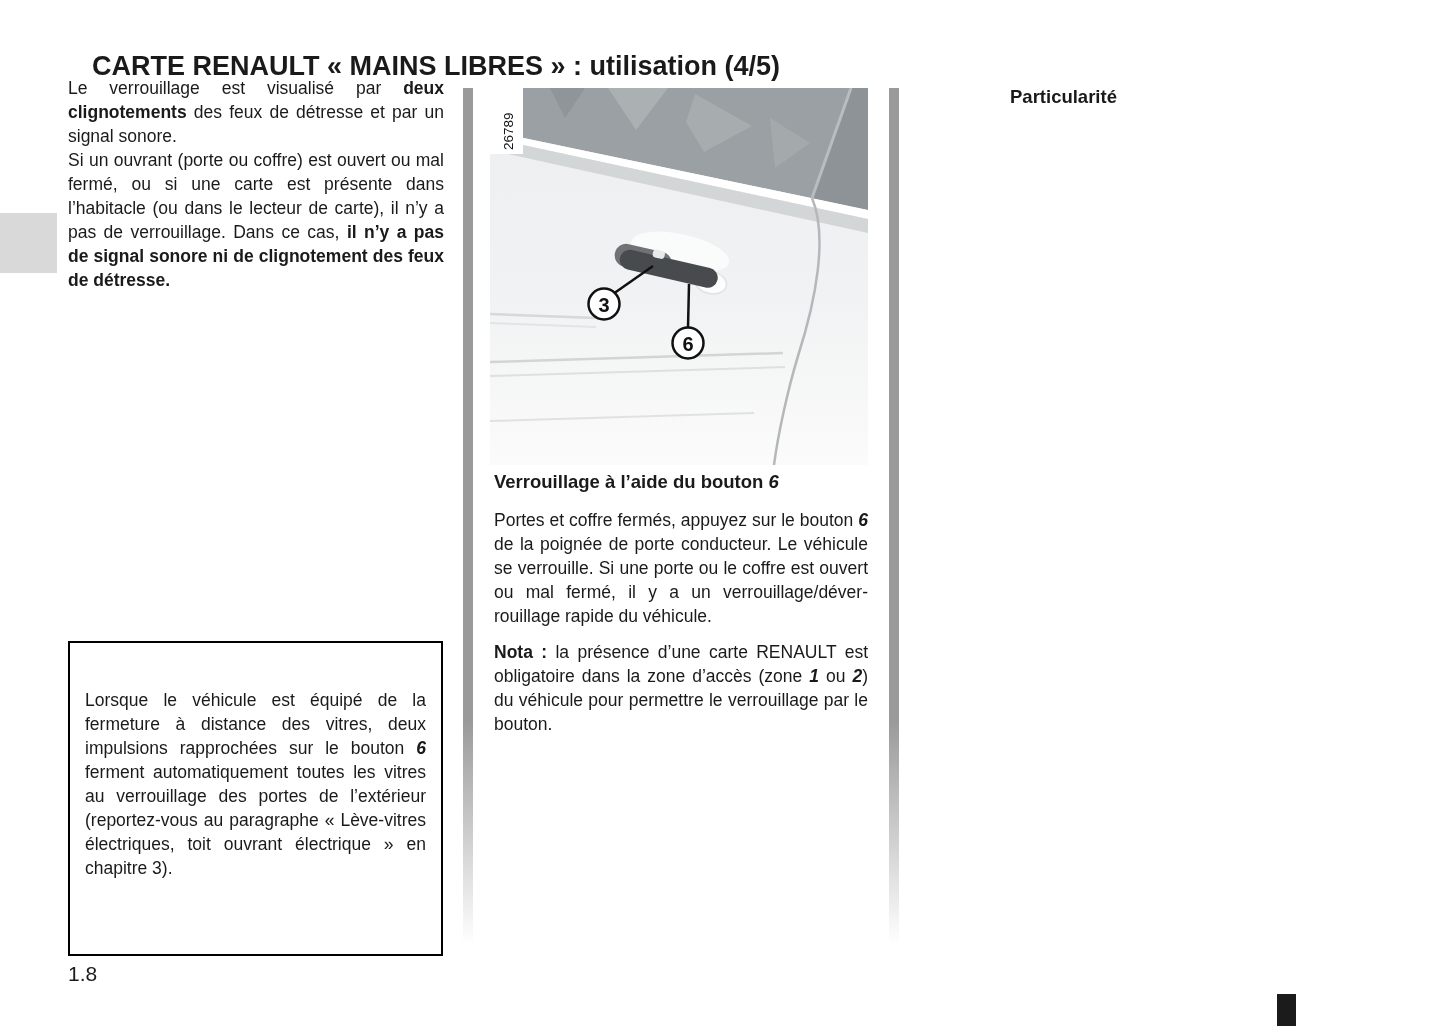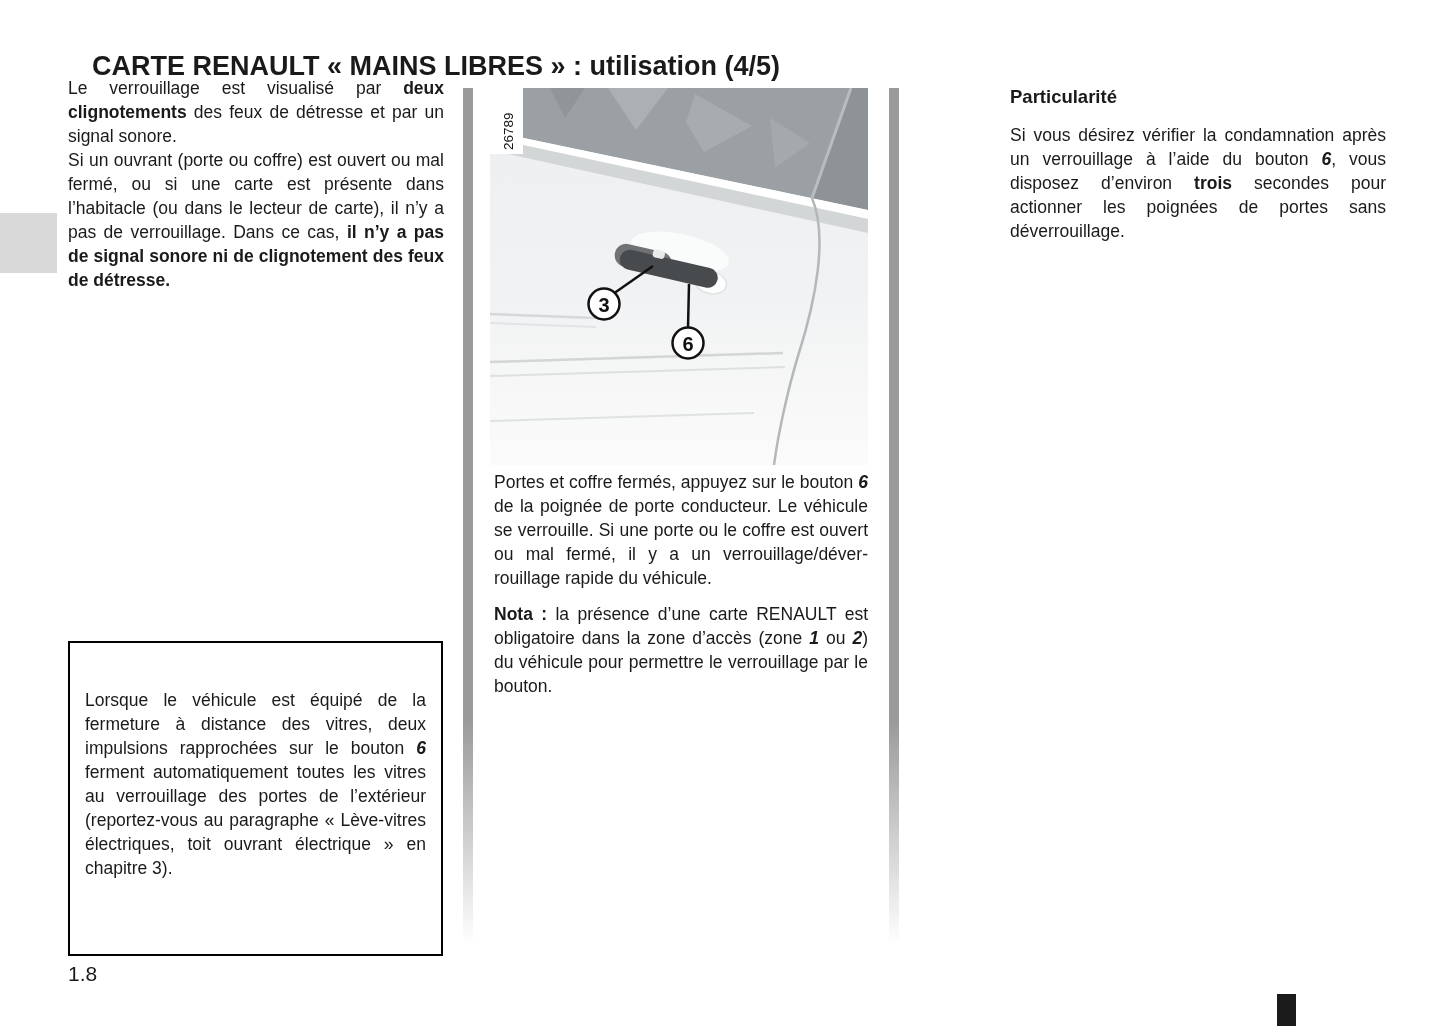--- a/index.html
+++ b/index.html
@@ -110,27 +110,27 @@
     </g>
 
     <g>
       <rect x="0" y="0" width="33" height="66" fill="#ffffff"></rect>
       <text transform="translate(23 62) rotate(-90)" font-size="13.5" fill="#2e2e2e">26789</text>
     </g>
   </svg>
 </div>
 
 <div id="middle-column" class="abs bodycol">
+  <p id="figure-caption"><span class="b">Verrouillage à l’aide du bouton </span><span class="bi">6</span></p>
   <p class="para"><span>Portes et coffre fermés, appuyez sur le bouton </span><span class="bi">6</span><span> de la poignée de porte conducteur. Le véhicule se verrouille. Si une porte ou le coffre est ouvert ou mal fermé, il y a un verrouillage/déver­rouillage rapide du véhicule.</span></p>
   <p class="para"><span class="b">Nota :</span><span> la présence d’une carte RENAULT est obligatoire dans la zone d’accès (zone </span><span class="bi">1</span><span> ou </span><span class="bi">2</span><span>) du véhicule pour permettre le verrouillage par le bouton.</span></p>
 </div>
 
 <div id="right-column" class="abs bodycol">
   <h2 id="right-heading">Particularité</h2>
-  <p class="para"><span>Si vous désirez vérifier la condam­nation après un verrouillage à l’aide du bouton </span><span class="bi">6</span><span>, vous disposez d’environ </span><span class="b">trois</span><span> secondes pour actionner les poi­gnées de portes sans déverrouillage.</span></p>
 </div>
 
 <div id="note-box" class="abs bodycol">
   <p><span>Lorsque le véhicule est équipé de la fermeture à distance des vitres, deux impulsions rapprochées sur le bouton </span><span class="bi">6</span><span> ferment automatiquement toutes les vitres au verrouillage des portes de l’extérieur (reportez-vous au paragraphe « Lève-vitres élec­triques, toit ouvrant électrique » en chapitre 3).</span></p>
 </div>
 
 <div id="page-number" class="abs">1.8</div>
 
 <div id="print-mark" class="abs"></div>
 

